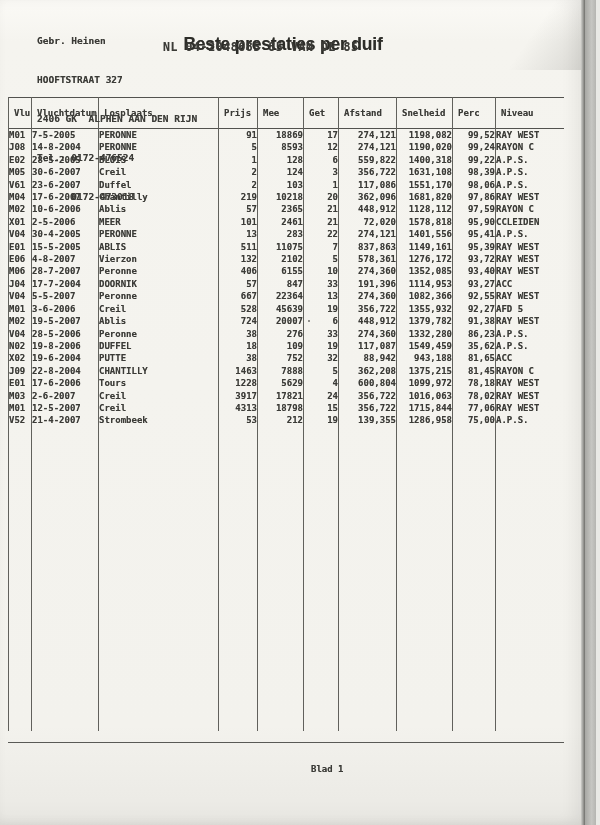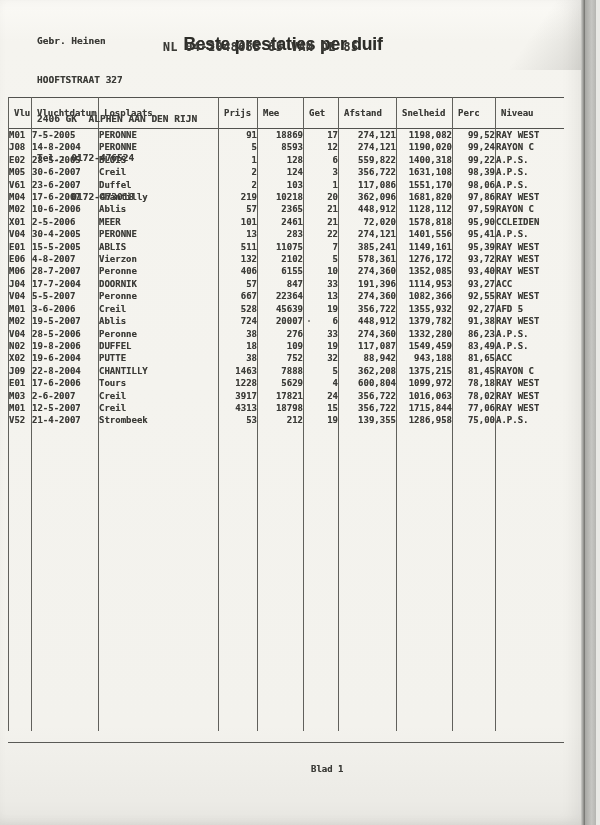--- a/index.html
+++ b/index.html
@@ -249,21 +249,21 @@
           <td class="tw ar">95,41</td>
           <td class="tw al">A.P.S.</td>
         </tr>
         <tr>
           <td class="tw al">E01</td>
           <td class="tw al">15-5-2005</td>
           <td class="tw al">ABLIS</td>
           <td class="tw ar">511</td>
           <td class="tw ar">11075</td>
           <td class="tw ar">7</td>
-          <td class="tw ar">385,241</td>
+          <td class="tw ar">837,863</td>
           <td class="tw ar">1149,161</td>
           <td class="tw ar">95,39</td>
           <td class="tw al">RAY WEST</td>
         </tr>
         <tr>
           <td class="tw al">E06</td>
           <td class="tw al">4-8-2007</td>
           <td class="tw al">Vierzon</td>
           <td class="tw ar">132</td>
           <td class="tw ar">2102</td>
@@ -347,21 +347,21 @@
         </tr>
         <tr>
           <td class="tw al">N02</td>
           <td class="tw al">19-8-2006</td>
           <td class="tw al">DUFFEL</td>
           <td class="tw ar">18</td>
           <td class="tw ar">109</td>
           <td class="tw ar">19</td>
           <td class="tw ar">117,087</td>
           <td class="tw ar">1549,459</td>
-          <td class="tw ar">83,49</td>
+          <td class="tw ar">35,62</td>
           <td class="tw al">A.P.S.</td>
         </tr>
         <tr>
           <td class="tw al">X02</td>
           <td class="tw al">19-6-2004</td>
           <td class="tw al">PUTTE</td>
           <td class="tw ar">38</td>
           <td class="tw ar">752</td>
           <td class="tw ar">32</td>
           <td class="tw ar">88,942</td>

